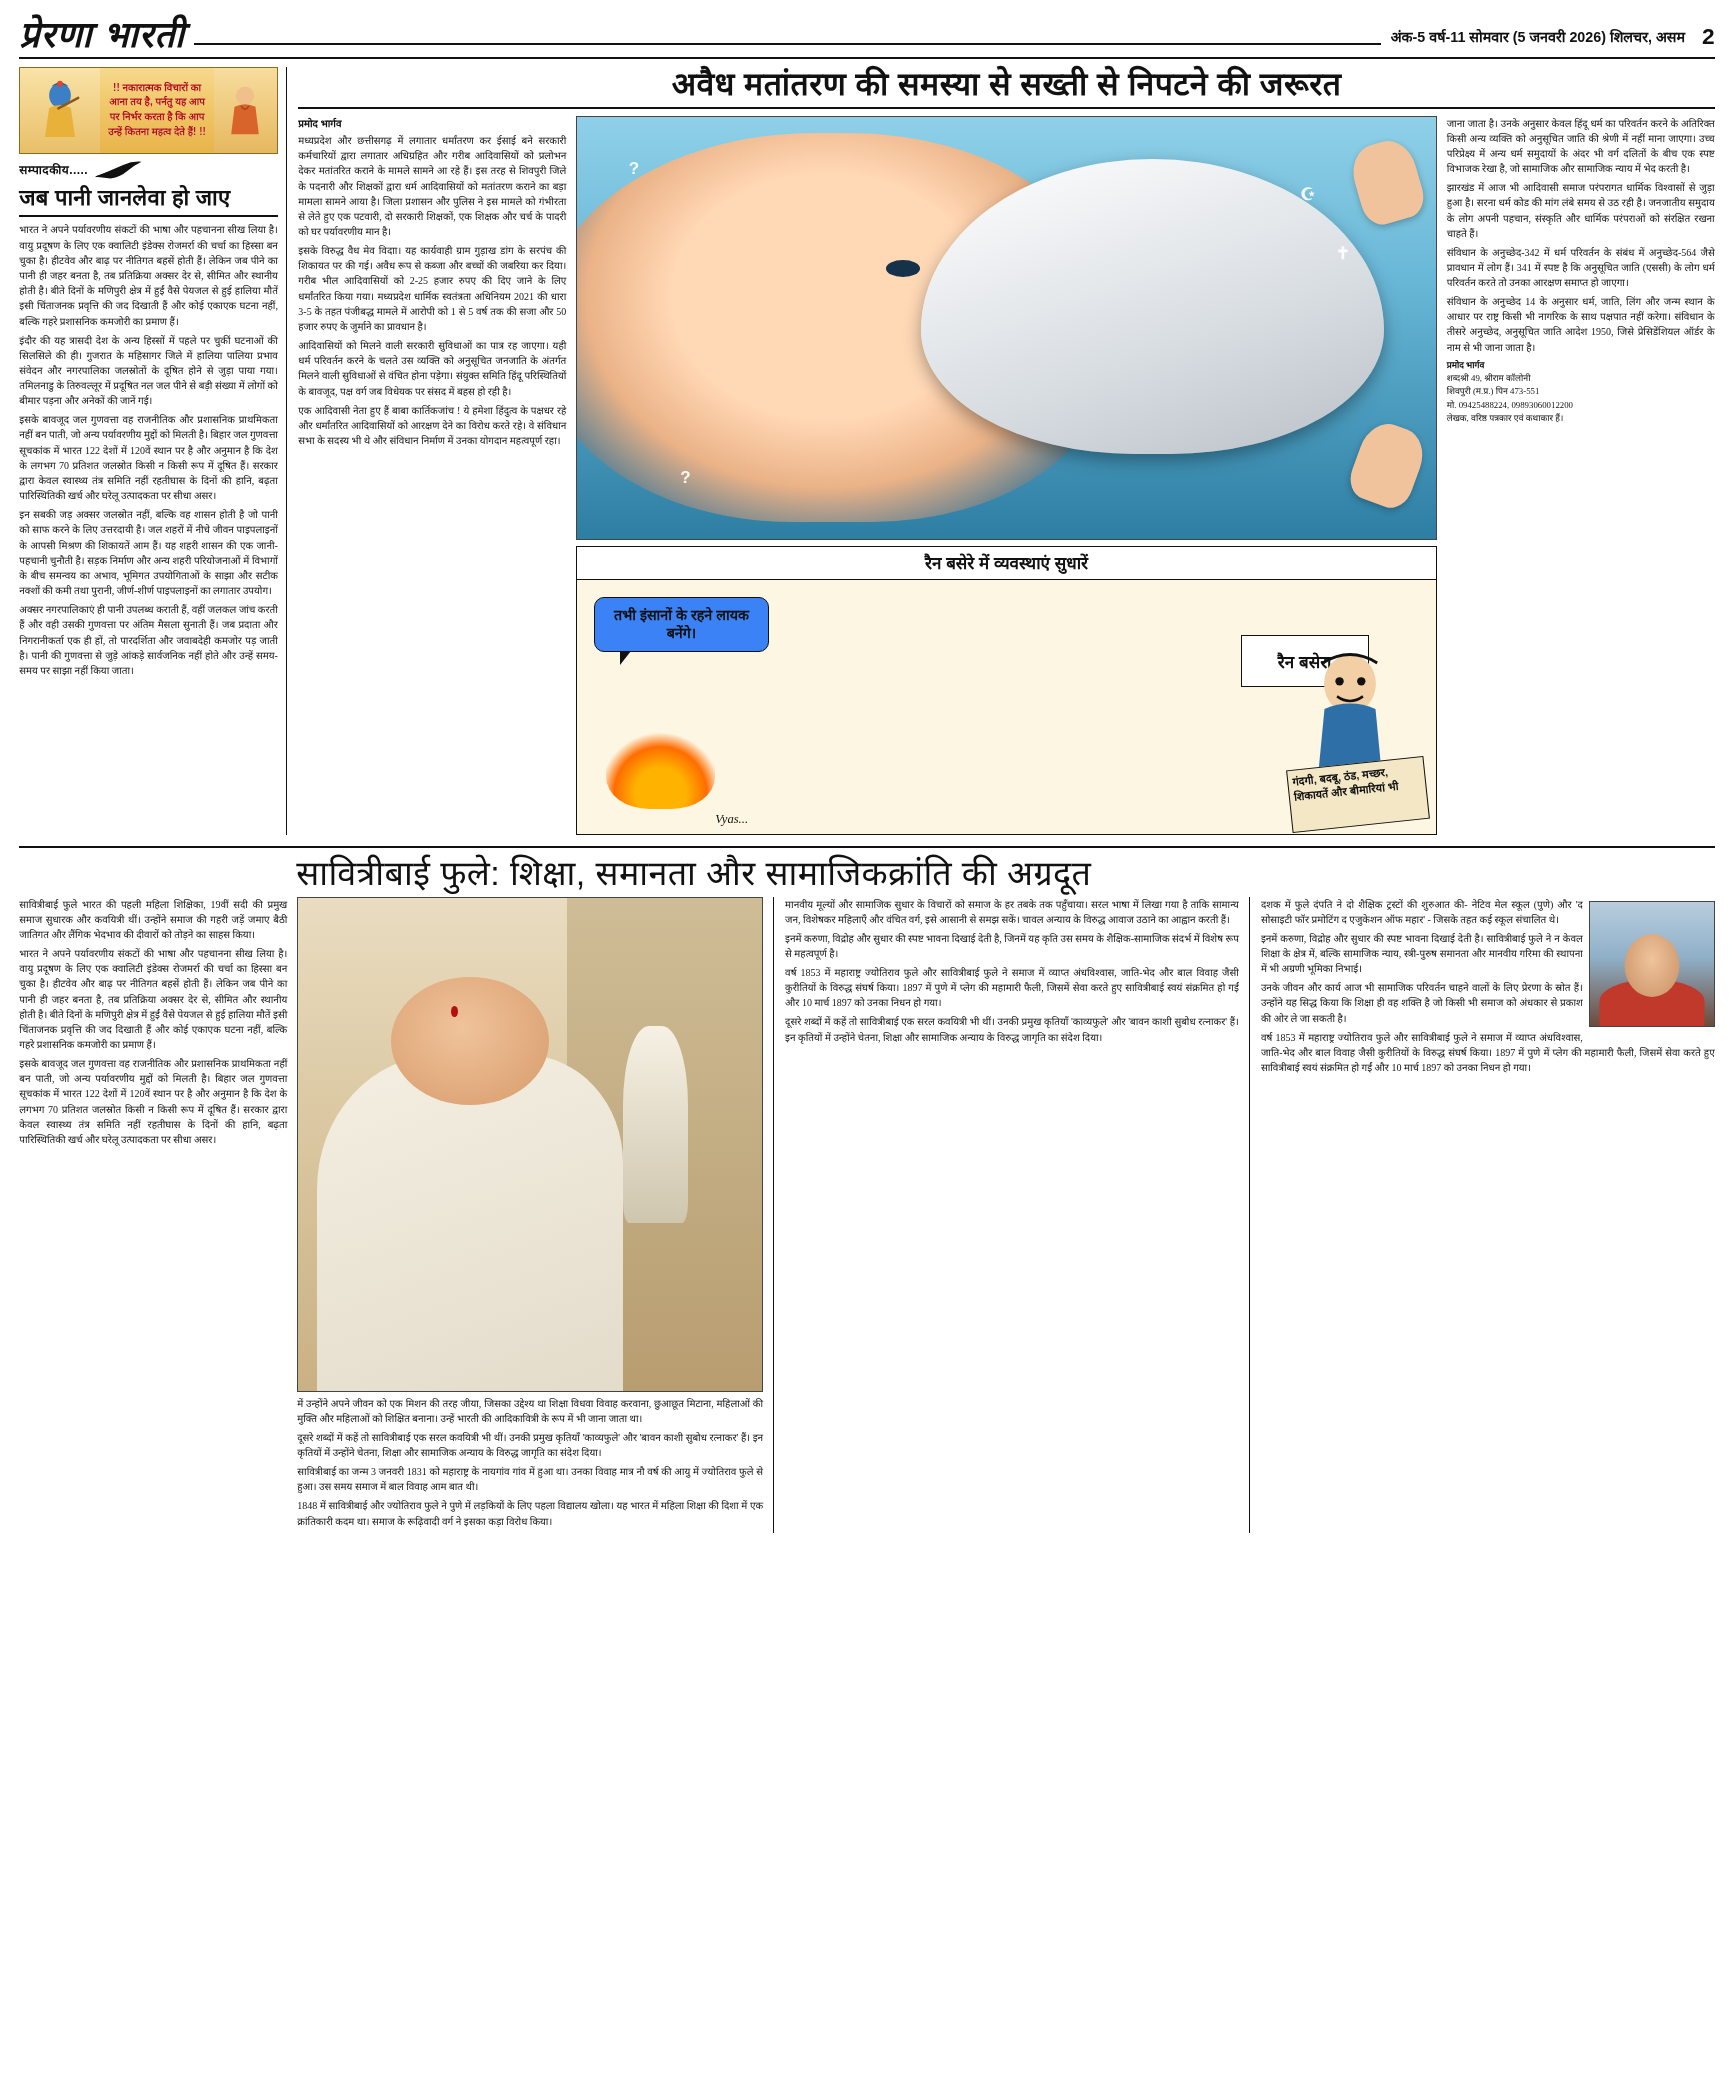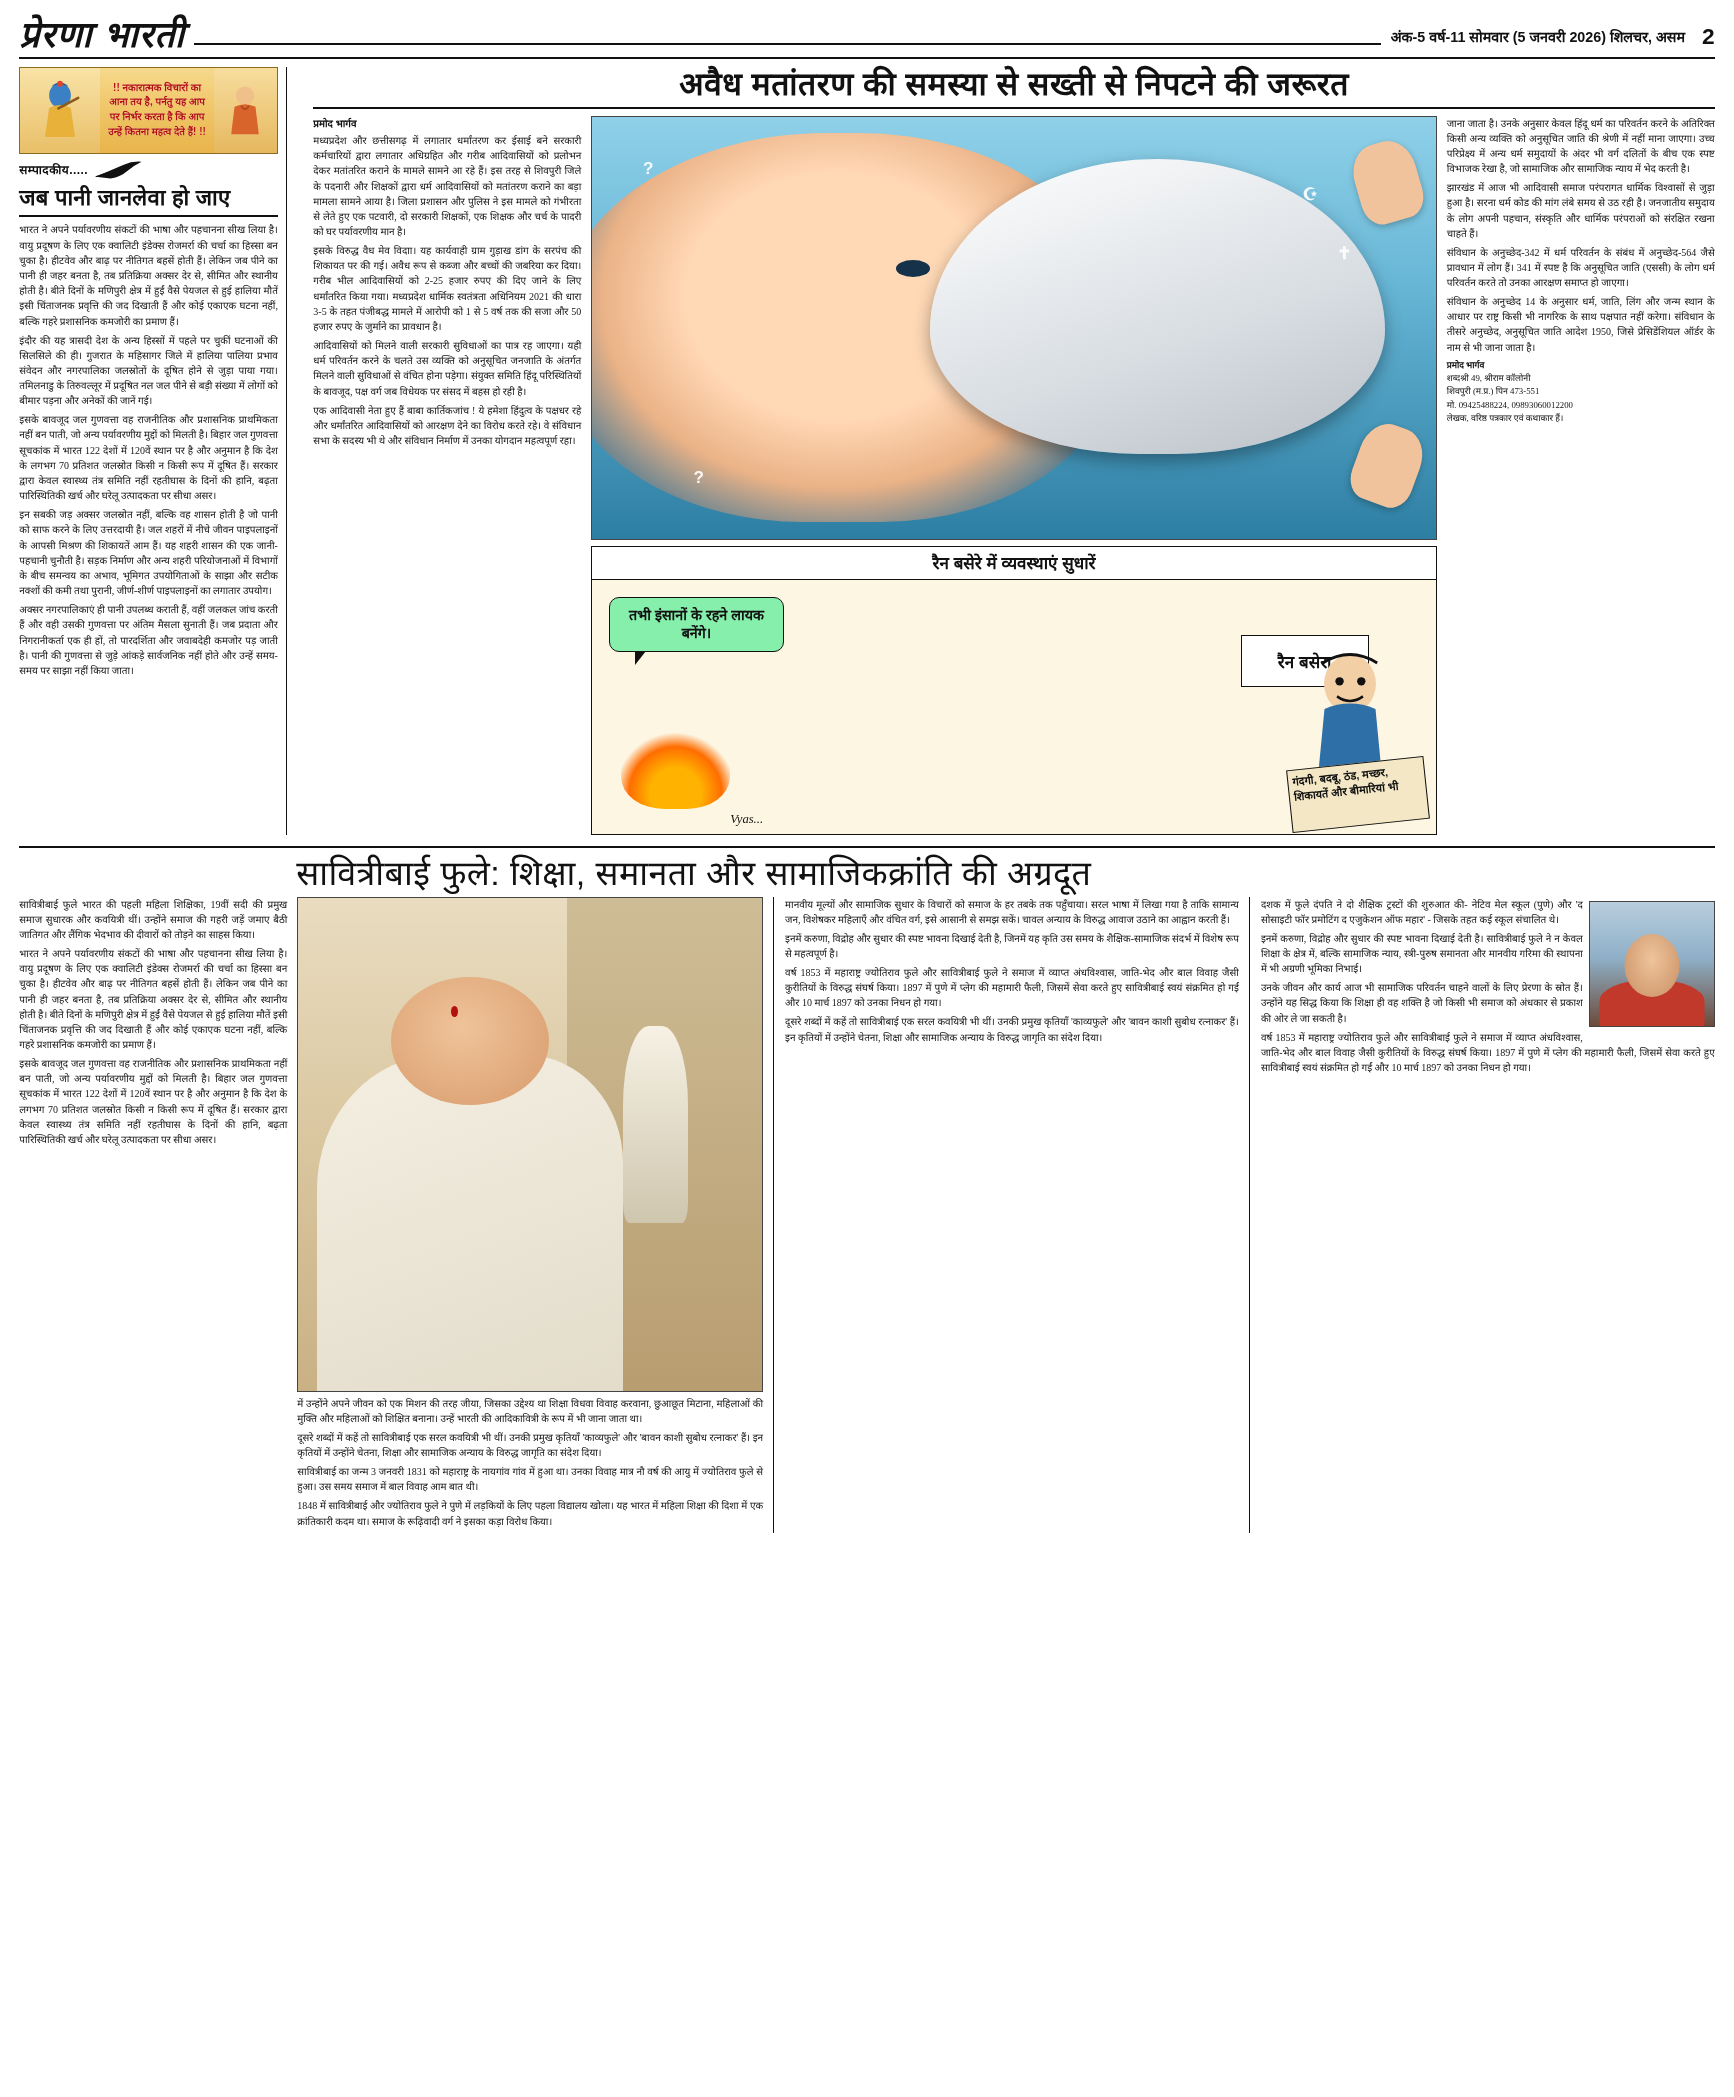--- a/index.html
+++ b/index.html
@@ -60,21 +60,21 @@
     font-size:10px;
     line-height:1.52;
     text-align:justify;
     color:#141414;
   }
   .col-text p{margin:0 0 3.8px 0;}
 
   
   .top-wrap{
     display:flex;
-    gap:26px;
+    gap:11px;
     margin-top:7.6px;
   }
   .left-rail{
     width:268px;
     flex:0 0 268px;
     border-right:1.3px solid #111;
     padding-right:8.4px;
     box-sizing:border-box;
   }
   .top-right{
@@ -221,21 +221,21 @@
     background:#fff;
     border-bottom:1.3px solid #111;
     text-align:center;
     font-family:"Liberation Sans", sans-serif;
     font-weight:bold;
     font-size:17px;
     padding:4.2px 2.5px;
   }
   .bubble{
     position:absolute;left:17px;top:50px;width:159px;
-    background:#86efac;border:1.7px solid #111;border-radius:10px;
+    background:#3b82f6;border:1.7px solid #111;border-radius:10px;
     padding:7.6px 6.7px;
     font-family:"Liberation Sans", sans-serif;
     font-weight:bold;font-size:14.3px;line-height:1.3;text-align:center;
   }
   .bubble:after{
     content:"";position:absolute;left:25px;bottom:-14.3px;
     border-width:14.3px 11px 0 0;border-style:solid;border-color:#111 transparent transparent transparent;
   }
   .cart-fire{
     position:absolute;left:29px;bottom:25px;width:109px;height:80px;

